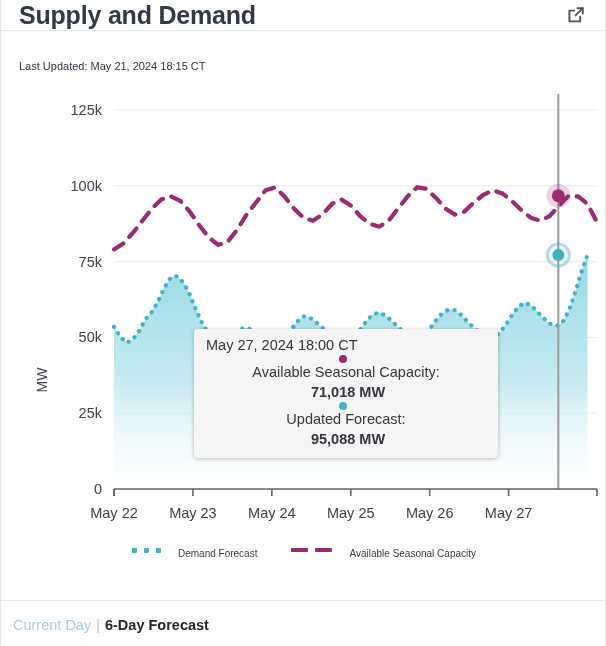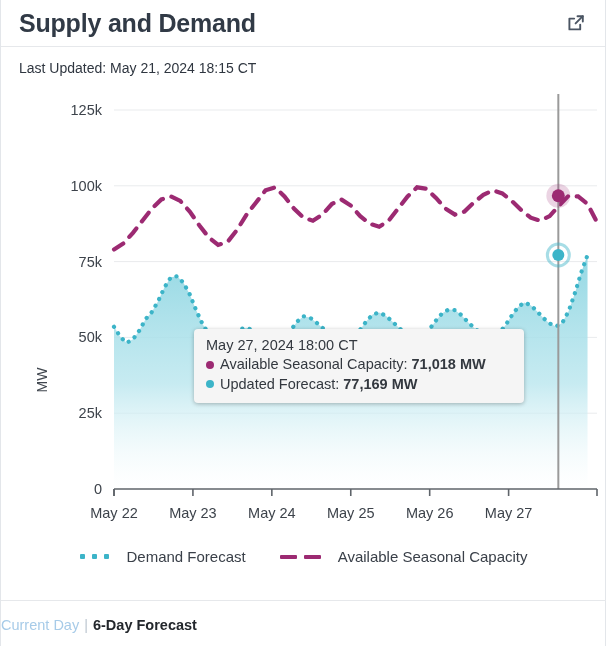--- a/index.html
+++ b/index.html
@@ -9,67 +9,67 @@
     font-family:"Liberation Sans",sans-serif;
     color:#2f3640;
   }
   .card{
     position:relative;width:606px;height:646px;box-sizing:border-box;
     border-left:1px solid #e3e6ea;border-right:1px solid #e3e6ea;
     background:#fff;
   }
   
   .card-header{
-    position:relative;height:47px;box-sizing:border-box;
+    position:relative;height:31px;box-sizing:border-box;
     border-bottom:1px solid #e6e8eb;
     padding:0 18px 0 18px;display:flex;align-items:center;
   }
   .card-title{
     font-size:25px;font-weight:bold;letter-spacing:-.2px;color:#313a46;
     line-height:1;margin:0;flex:1;
   }
   .ext-link-btn{
     width:22px;height:22px;display:flex;align-items:center;justify-content:center;
     cursor:pointer;color:#4b5563;
   }
   
   .last-updated{
-    position:absolute;left:18px;top:60px;font-size:14px;color:#2f3640;
+    position:absolute;left:18px;top:60px;font-size:11px;color:#2f3640;
   }
   
   .chart-wrap{position:absolute;left:0;top:88px;width:606px;height:492px;}
   .chart-svg{display:block;}
   .axis-label-y{
     font-size:14px;fill:#41474f;
   }
   .tick-text{font-size:14.5px;fill:#3d434b;}
   
   .tooltip{
-    position:absolute;left:193px;top:241px;width:330px;
+    position:absolute;left:193px;top:241px;width:304px;
     background:#f5f5f5;border-radius:4px;
     box-shadow:0 1px 4px rgba(0,0,0,.28);
     padding:8px 12px 9px 12px;box-sizing:border-box;
   }
   .tt-date{font-size:14.5px;color:#33383f;margin-bottom:2px;}
-  .tt-row{font-size:14.5px;color:#33383f;display:flex;align-items:center;line-height:1.35;}
+  .tt-row{font-size:14.5px;color:#33383f;display:flex;align-items:center;line-height:1.35;flex-direction:column;}
   .tt-dot{width:8px;height:8px;border-radius:50%;margin-right:6px;flex:none;}
   .tt-val{font-weight:bold;margin-left:4px;}
   
   .legend{
     position:absolute;left:0;top:548px;width:606px;
     display:flex;align-items:center;justify-content:center;gap:34px;
   }
-  .legend-item{display:flex;align-items:center;font-size:15px;color:#3a4049;}
+  .legend-item{display:flex;align-items:flex-start;font-size:10px;color:#3a4049;}
   .legend-mark{display:flex;align-items:center;margin-right:10px;}
   .lg-dot{width:5px;height:5px;border-radius:1px;margin-right:7px;}
   .lg-dash{width:17px;height:4px;border-radius:1px;margin-right:7px;}
   
   .footer-divider{position:absolute;left:0;top:600px;width:606px;height:1px;background:#e6e8eb;}
   .footer{
-    position:absolute;left:0;top:617px;font-size:14.5px;display:flex;align-items:center;
+    position:absolute;left:12px;top:617px;font-size:14.5px;display:flex;align-items:center;
   }
   .footer a{text-decoration:none;}
   .link-inactive{color:#a7cbe8;cursor:pointer;}
   .sep{color:#bdc7d1;margin:0 5px;}
   .link-active{color:#23272c;font-weight:bold;text-align:center;}
 </style>
 </head>
 <body>
 
 <div class="card">
@@ -152,21 +152,21 @@
     <div class="tooltip">
       <div class="tt-date">May 27, 2024 18:00 CT</div>
       <div class="tt-row">
         <span class="tt-dot" style="background:#9c2a72"></span>
         <span>Available Seasonal Capacity:</span>
         <span class="tt-val">71,018 MW</span>
       </div>
       <div class="tt-row">
         <span class="tt-dot" style="background:#3cb4c8"></span>
         <span>Updated Forecast:</span>
-        <span class="tt-val">77,169 MW</span>
+        <span class="tt-val">95,088 MW</span>
       </div>
     </div>
   </div>
 
   <div class="legend">
     <div class="legend-item">
       <span class="legend-mark">
         <span class="lg-dot" style="background:#3cb4c8"></span>
         <span class="lg-dot" style="background:#3cb4c8"></span>
         <span class="lg-dot" style="background:#3cb4c8"></span>

